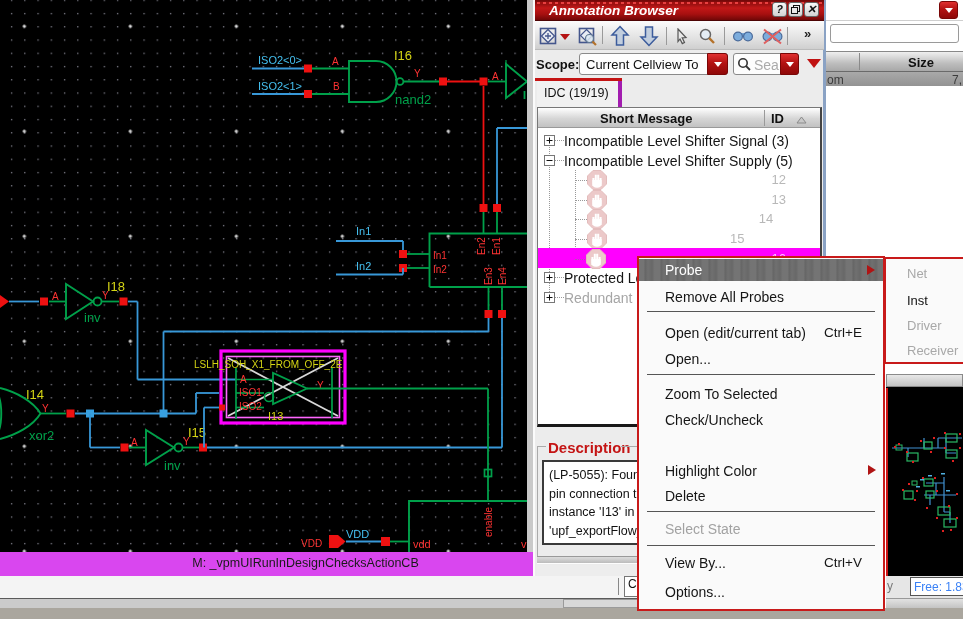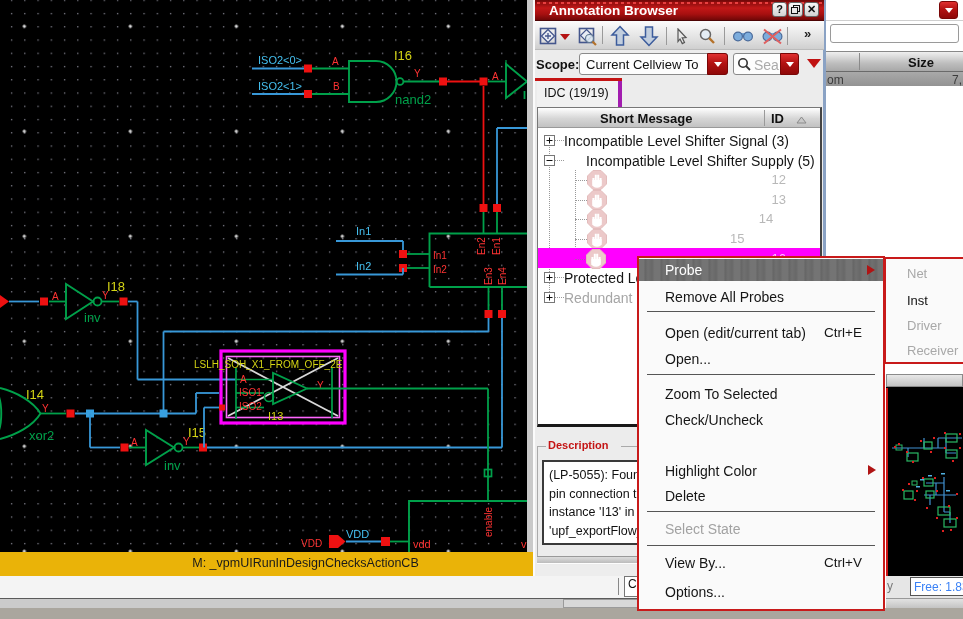--- a/index.html
+++ b/index.html
@@ -228,34 +228,34 @@
 <text x="301" y="547" fill="#ff3333" font-size="10">VDD</text>
 <path d="M329,535 H338 L345.5,541.5 L338,548 H329 Z" fill="#ee1111"></path>
 <text x="346" y="538" fill="#45c0f0" font-size="11">VDD</text>
 <line x1="346" y1="541.5" x2="381" y2="541.5" stroke="#3898d8" stroke-width="1.8"></line>
 <rect x="381.0" y="537.0" width="9" height="9" fill="#ee1111"></rect>
 <line x1="390" y1="541.5" x2="409" y2="541.5" stroke="#00a04a" stroke-width="1.8"></line>
       </svg></div>
 
 <div class="abs" style="left:527px; top:0; width:7px; height:552px; background:#c9c9c9;"></div>
 
-<div class="abs" style="left:0; top:552px; width:533px; height:24px; background:#eab308; text-align:center; font-size:12.5px; color:#1a1a1a; padding-top:4px; padding-left:78px;">M: _vpmUIRunInDesignChecksActionCB</div>
+<div class="abs" style="left:0; top:552px; width:533px; height:24px; background:#d946ef; text-align:center; font-size:12.5px; color:#1a1a1a; padding-top:4px; padding-left:78px;">M: _vpmUIRunInDesignChecksActionCB</div>
 <div class="abs" style="left:0; top:576px; width:640px; height:22px; background:#f4f4f4;"></div>
 <div class="abs" style="left:618px; top:578px; width:1px; height:17px; background:#888;"></div>
 <div class="abs" style="left:624px; top:576px; width:16px; height:21px; background:#fff; border:1px solid #777; font-size:12px; color:#111; padding-left:3px;">C</div>
 <div class="abs" style="left:0; top:598px; width:811px; height:10px; background:#cbcbcb; border-top:1px solid #5a5a5a;"></div>
 <div class="abs" style="left:563px; top:599px; width:248px; height:9px; background:#d8d8d8; border:1px solid #9a9a9a;"></div>
 <div class="abs" style="left:0; top:608px; width:963px; height:11px; background:#aaa69e;"></div>
 
 <div class="abs" style="left:533px; top:0; width:2px; height:22px; background:#555;"></div>
 <div class="abs" id="panel" style="left:533px; top:0; width:293px; height:576px; background:#ececec; border-left:2px solid #fbfbfb;">
 
   <div class="abs" style="right:0; top:0; width:3px; height:576px; background:#8aa2c4;"></div>
 
-  <div class="abs" style="left:0; top:0; width:289px; height:21px; background:linear-gradient(#6e0808,#c21818 40%,#a81010 70%,#700707); border-bottom:1px solid #4d0404;">
+  <div class="abs" style="left:0; top:0; width:289px; height:21px; background:linear-gradient(#6e0808,#c21818 40%,#a81010 70%,#700707); border-bottom:1px solid #4d0404;font-style:italic;">
         <div class="abs" style="left:2px; top:2px; right:2px; height:2px; background:repeating-linear-gradient(90deg,#e84040 0 3px,#a01010 3px 6px);"></div>
     <div class="abs" style="left:14px; top:3px; font-size:13.5px; font-weight:bold; color:#fff;">Annotation Browser</div>
     <div class="abs tbtn" style="left:237px; top:2px;">?</div>
     <div class="abs tbtn" style="left:253px; top:2px;"><svg width="9" height="9" style="margin-top:2px">
             <rect x="2.5" y="0.5" width="6" height="6" fill="none" stroke="#111"></rect>
             <rect x="0.5" y="2.5" width="6" height="6" fill="#e8e8e8" stroke="#111"></rect>
           </svg></div>
     <div class="abs tbtn" style="left:269px; top:2px;">✕</div>
   </div>
 
@@ -338,21 +338,21 @@
           <line x1="2.5" y1="5.5" x2="8.5" y2="5.5" stroke="#111"></line>
           <line x1="5.5" y1="2.5" x2="5.5" y2="8.5" stroke="#111"></line>
         </svg>
 <div class="abs" style="left:17px; top:32.0px; width:9px; border-top:1px dotted #999;"></div>
 <div class="abs" style="left:26px; top:25.0px; font-size:14px; color:#141414; white-space:nowrap;">Incompatible Level Shifter Signal (3)</div>
 <svg class="abs" style="left:6px; top:46.6px;" width="11" height="11">
           <rect x="0.5" y="0.5" width="10" height="10" fill="#fff" stroke="#777"></rect>
           <line x1="2.5" y1="5.5" x2="8.5" y2="5.5" stroke="#111"></line>
         </svg>
 <div class="abs" style="left:17px; top:51.6px; width:9px; border-top:1px dotted #999;"></div>
-<div class="abs" style="left:26px; top:44.6px; font-size:14px; color:#141414; white-space:nowrap;margin-left:22px;">Incompatible Level Shifter Supply (5)</div>
+<div class="abs" style="left:26px; top:44.6px; font-size:14px; color:#141414; white-space:nowrap;">Incompatible Level Shifter Supply (5)</div>
 <div class="abs" style="left:37px; top:72.2px; width:12px; border-top:1px dotted #999;"></div>
 <svg class="abs" style="left:49px; top:62.2px;" width="20" height="20" viewBox="0 0 20 20">
           <path d="M6,0.5 H14 L19.5,6 V14 L14,19.5 H6 L0.5,14 V6 Z" fill="#ecc9c9"></path>
           <path d="M6,0.5 H14 L19.5,6 V14 L14,19.5 H6 L0.5,14 V6 Z" fill="none" stroke="#e3bcbc" stroke-width="1"></path>
           <path d="M6.4,16 V8 M8.8,15 V4.8 M11.2,15 V4.8 M13.6,16 V8" stroke="#fff" stroke-width="2" fill="none"></path>
           <path d="M5.4,10 H14.6 V13.5 Q14.6,17.8 10,17.8 Q5.4,17.8 5.4,13.5 Z" fill="#fff"></path>
         </svg>
 <div class="abs" style="left:208px; top:64.2px; width:40px; text-align:right; font-size:13px; color:#b8b8b8;">12</div>
 <div class="abs" style="left:37px; top:91.80000000000001px; width:12px; border-top:1px dotted #999;"></div>
 <svg class="abs" style="left:49px; top:81.80000000000001px;" width="20" height="20" viewBox="0 0 20 20">
@@ -396,21 +396,21 @@
 <div class="abs" style="left:26px; top:162.20000000000002px; font-size:14px; color:#141414; white-space:nowrap;">Protected Level Shifter (4)</div>
 <svg class="abs" style="left:6px; top:183.8px;" width="11" height="11">
           <rect x="0.5" y="0.5" width="10" height="10" fill="#fff" stroke="#777"></rect>
           <line x1="2.5" y1="5.5" x2="8.5" y2="5.5" stroke="#111"></line>
           <line x1="5.5" y1="2.5" x2="5.5" y2="8.5" stroke="#111"></line>
         </svg>
 <div class="abs" style="left:17px; top:188.8px; width:9px; border-top:1px dotted #999;"></div>
 <div class="abs" style="left:26px; top:181.8px; font-size:14px; color:#a6a6a6; white-space:nowrap;">Redundant Level Shifter (2)</div>
       </div>
 
-  <div class="abs" style="left:13px; top:439px; font-size:11px; font-weight:bold; color:#c41414;">Description</div>
+  <div class="abs" style="left:13px; top:439px; font-size:15px; font-weight:bold; color:#c41414;">Description</div>
   <div class="abs" style="left:2px; top:446px; width:9px; height:1px; background:#aaa;"></div>
   <div class="abs" style="left:86px; top:446px; width:200px; height:1px; background:#aaa;"></div>
   <div class="abs" style="left:2px; top:446px; width:1px; height:110px; background:#aaa;"></div>
   <div class="abs" style="left:7px; top:460px; width:280px; height:85px; background:#fff; border:2px solid #3a3a3a; font-size:12.5px; color:#111; line-height:18.6px; padding:4px 0 0 5px; overflow:hidden; white-space:nowrap;">(LP-5055): Found incompatible<br>pin connection to power pin of<br>instance 'I13' in design check<br>'upf_exportFlow_checks' of</div>
 
   <div class="abs" style="left:2px; top:556px; width:287px; height:8px; background:linear-gradient(#dcdcdc,#bcbcbc); border-top:1px solid #999; border-bottom:1px solid #fdfdfd;"></div>
   <div class="abs" style="left:2px; top:565px; width:287px; height:11px; background:#ededed;"></div>
 </div>
 
 <div class="abs" id="menu" style="left:637px; top:256px; width:248px; height:355px; background:#fafafa; border:2px solid #c81a1a;">

